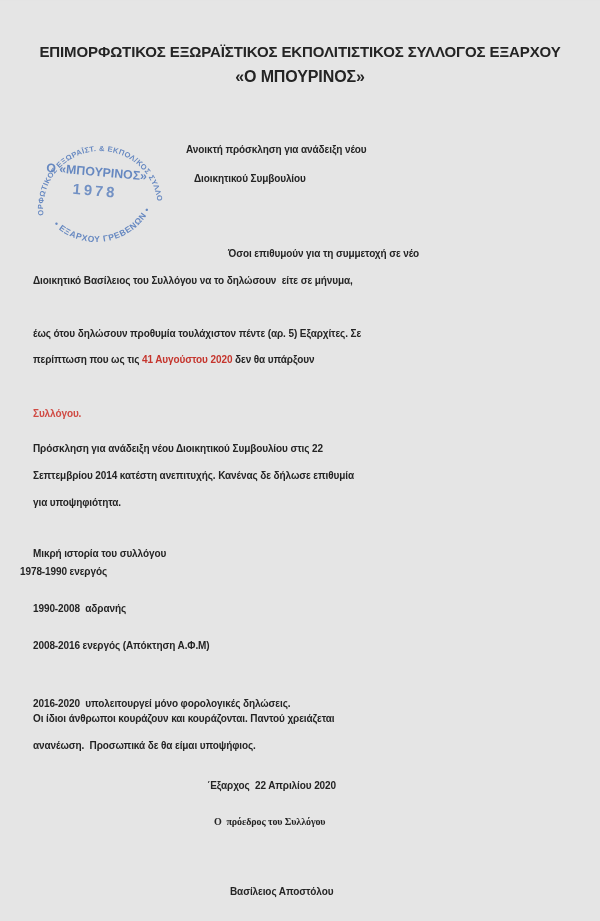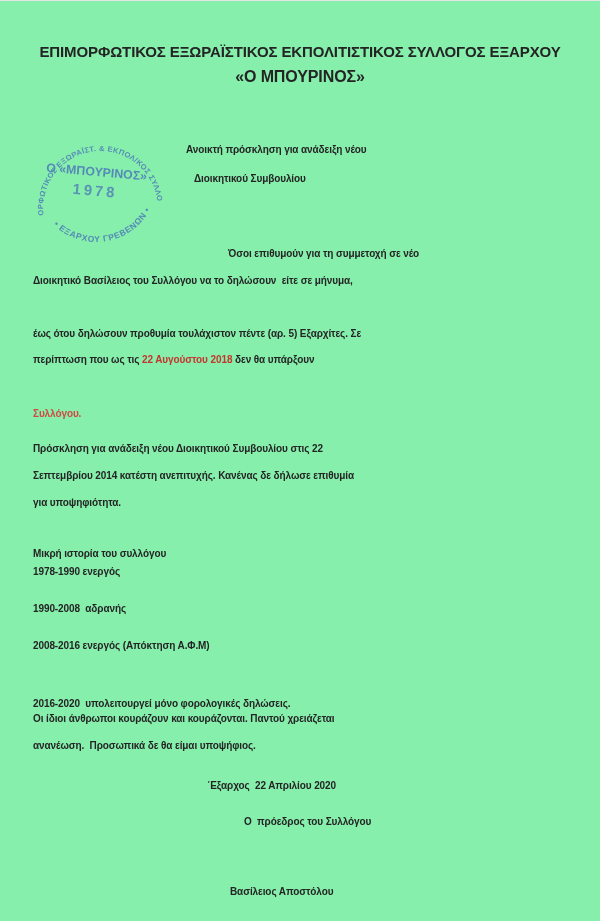--- a/index.html
+++ b/index.html
@@ -1,19 +1,19 @@
 <!DOCTYPE html>
 <html><head>
 <meta charset="utf-8">
 <style>
   html,body { margin:0; padding:0; }
   .page {
     position:relative;
     width:600px; height:921px;
-    background:#86efac;
+    background:#e5e5e5;
     font-family:"Liberation Sans", sans-serif;
     font-weight:700;
     color:#242424;
     overflow:hidden;
   }
   .scan-edge-top {
     position:absolute; top:0; left:0; width:600px; height:1px;
     background:#e4e4e4;
   }
   .line {
@@ -68,32 +68,32 @@
       </g>
     </svg>
   </div>
 
   <div class="line" style="left:186px; top:140px;">Ανοικτή πρόσκληση για ανάδειξη νέου</div>
   <div class="line" style="left:194px; top:169px;">Διοικητικού Συμβουλίου</div>
 
   <div class="line" style="left:228px; top:244px;">Όσοι επιθυμούν για τη συμμετοχή σε νέο</div>
   <div class="line" style="left:33px; top:271px;">Διοικητικό Βασίλειος του Συλλόγου να το δηλώσουν  είτε σε μήνυμα,</div>
   <div class="line" style="left:33px; top:324px;">έως ότου δηλώσουν προθυμία τουλάχιστον πέντε (αρ. 5) Εξαρχίτες. Σε</div>
-  <div class="line" style="left:33px; top:350px;"><span>περίπτωση που ως τις </span><span class="red-date">22 Αυγούστου 2018</span><span> δεν θα υπάρξουν</span></div>
+  <div class="line" style="left:33px; top:350px;"><span>περίπτωση που ως τις </span><span class="red-date">41 Αυγούστου 2020</span><span> δεν θα υπάρξουν</span></div>
   <div class="line red-warn" style="left:33px; top:404px;">Συλλόγου.</div>
 
   <div class="line" style="left:33px; top:439px;">Πρόσκληση για ανάδειξη νέου Διοικητικού Συμβουλίου στις 22</div>
   <div class="line" style="left:33px; top:466px;">Σεπτεμβρίου 2014 κατέστη ανεπιτυχής. Κανένας δε δήλωσε επιθυμία</div>
   <div class="line" style="left:33px; top:493px;">για υποψηφιότητα.</div>
 
   <div class="line" style="left:33px; top:525px;margin-top:19px;">Μικρή ιστορία του συλλόγου</div>
-  <div class="line" style="left:33px; top:562px;">1978-1990 ενεργός</div>
+  <div class="line" style="left:20px; top:562px;">1978-1990 ενεργός</div>
   <div class="line" style="left:33px; top:599px;">1990-2008  αδρανής</div>
   <div class="line" style="left:33px; top:636px;">2008-2016 ενεργός (Απόκτηση Α.Φ.Μ)</div>
   <div class="line" style="left:33px; top:650px;margin-top:44px;">2016-2020  υπολειτουργεί μόνο φορολογικές δηλώσεις.</div>
 
   <div class="line" style="left:33px; top:709px;">Οι ίδιοι άνθρωποι κουράζουν και κουράζονται. Παντού χρειάζεται</div>
   <div class="line" style="left:33px; top:736px;">ανανέωση.  Προσωπικά δε θα είμαι υποψήφιος.</div>
 
   <div class="line" style="left:207px; top:776px;">΄Εξαρχος  22 Απριλίου 2020</div>
-  <div class="line" style="left:244px; top:812px;">Ο  πρόεδρος του Συλλόγου</div>
+  <div class="line" style="left:214px; top:812px;font-family:Liberation Serif, serif;">Ο  πρόεδρος του Συλλόγου</div>
   <div class="line" style="left:230px; top:882px;">Βασίλειος Αποστόλου</div>
 </div>
 
 </body></html>

